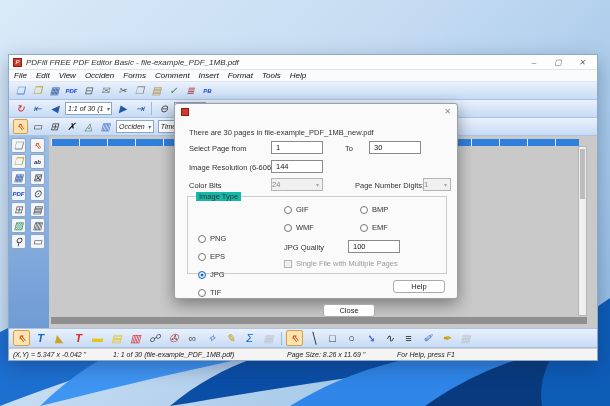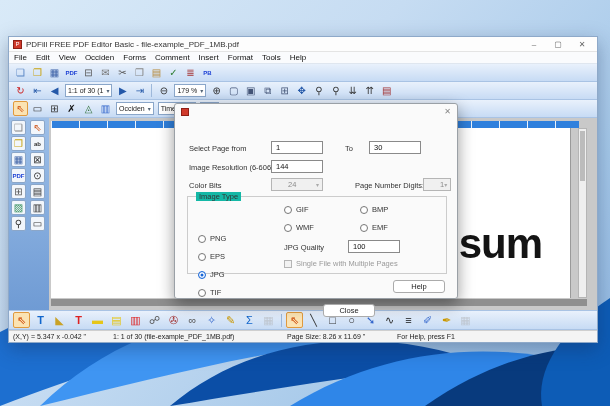--- a/index.html
+++ b/index.html
@@ -3,22 +3,22 @@
 <meta charset="utf-8">
 <style>
   * { margin:0; padding:0; box-sizing:border-box; }
   html,body { width:610px; height:406px; overflow:hidden; font-family:"Liberation Sans", sans-serif; }
 
   .desktop { position:relative; width:610px; height:406px;
     background:linear-gradient(135deg,#d9eaf8 0%,#c6dcf2 40%,#a5c8e9 75%,#8fb6e0 100%); }
   .bloom { position:absolute; left:0; bottom:0; width:610px; height:160px; }
 
   
-  .window { position:absolute; left:8px; top:36px; width:590px; height:307px;
-    background:#fff; border:1px solid #8ea9c9; box-shadow:0 6px 18px rgba(20,40,80,.35); }
+  .window { position:absolute; left:8px; top:54px; width:590px; height:307px;
+    background:#fff; border:1px solid #8ea9c9; box-shadow:0 6px 18px rgba(20,40,80,.35);font-style:italic; }
 
   .titlebar { position:absolute; left:0; top:0; width:100%; height:15px; background:#fdfdfd;
     display:flex; align-items:center; padding:0 4px; border-bottom:1px solid #e4e4e4; }
   .app-icon { width:9px; height:9px; background:#d03a2b; border:1px solid #8f1f15; margin-right:4px;
     display:inline-flex; align-items:center; justify-content:center; color:#fff; font-size:6px; }
   .title-text { font-size:8px; color:#333; white-space:nowrap; }
   .win-controls { margin-left:auto; display:flex; gap:14px; padding-right:6px; }
   .wbtn { font-size:8px; color:#666; width:10px; text-align:center; cursor:default; }
 
   .menubar { position:absolute; left:0; top:15px; width:100%; height:12px; background:#fafbfd;
@@ -74,21 +74,21 @@
     font-size:7.5px; color:#222; }
   .dtitle { position:absolute; left:0; top:0; width:100%; height:15px; display:flex; align-items:center;
     padding:0 6px; color:#555; }
   .dicon { width:8px; height:8px; background:#d03a2b; border:1px solid #8f1f15; margin-right:4px; }
   .dclose { margin-left:auto; color:#888; font-size:8px; }
   .dinfo { position:absolute; left:14px; top:24px; color:#333; }
   .dlabel { position:absolute; color:#333; }
   .dinput { position:absolute; height:13px; background:#fff; border:1px solid #8a8a8a; font-size:7.5px;
     color:#111; display:flex; align-items:center; padding-left:4px; }
   .dselect { position:absolute; height:13px; background:#f0f0f0; border:1px solid #b5b5b5; font-size:7.5px;
-    color:#8a8a8a; display:flex; align-items:center; padding-left:16px; }
+    color:#8a8a8a; display:flex; align-items:center; padding-left:0; }
   .dselect::after { content:"▾"; margin-left:auto; margin-right:3px; color:#aaa; font-size:6px; }
 
   .group { position:absolute; left:12px; top:92px; width:260px; height:78px; border:1px solid #cccccc; }
   .glegend { position:absolute; left:8px; top:-5px; background:#14b8a6; padding:0 3px; color:#333; }
   .radio { position:absolute; display:flex; align-items:center; gap:4px; color:#333; }
   .rdot { width:8px; height:8px; border-radius:50%; border:1px solid #777; background:#fff; flex:0 0 auto; }
   .radio.sel .rdot { border-color:#1565d8; box-shadow:inset 0 0 0 1.5px #fff, inset 0 0 0 5px #1565d8; }
   .r-c1 { left:10px;margin-top:29px; } .r-c2 { left:96px; } .r-c3 { left:172px; }
   .r-r1 { top:8px; } .r-r2 { top:26px; } .r-r3 { top:44px; } .r-r4 { top:62px; }
   .cbx { width:8px; height:8px; border:1px solid #b5b5b5; background:#f2f2f2; flex:0 0 auto; }
@@ -185,23 +185,20 @@
             <span class="ticon" style="color: rgb(51, 51, 51);">⊠</span>
             <span class="ticon" style="color: rgb(51, 51, 51);">⊙</span>
             <span class="ticon" style="color: rgb(51, 51, 51);">▤</span>
             <span class="ticon" style="color: rgb(51, 51, 51);">▥</span>
             <span class="ticon" style="color: rgb(51, 51, 51);">▭</span>
           </div>
         <div class="sscroll"></div>
       </div>
       <div class="docarea">
         <div class="ruler"></div>
-        <div class="page">
-          <div class="page-text">sum</div>
-        </div>
         <div class="vscroll">
           <div class="vthumb"></div>
         </div>
         <div class="hscroll"></div>
       </div>
     </div>
 
     <div class="tb tbbottom">
       <span style="display:contents"><span class="ticon active" style="color: rgb(204, 68, 0);">⇖</span><span class="ticon txt" style="color: rgb(17, 102, 204);">T</span><span class="ticon" style="color: rgb(201, 162, 39);">◣</span><span class="ticon txt" style="color: rgb(221, 34, 34);">T</span><span class="ticon" style="color: rgb(230, 198, 25);">▬</span><span class="ticon" style="color: rgb(230, 198, 25);">▤</span><span class="ticon" style="color: rgb(221, 34, 34);">▥</span><span class="ticon" style="color: rgb(85, 85, 85);">☍</span><span class="ticon" style="color: rgb(163, 51, 51);">✇</span><span class="ticon" style="color: rgb(85, 85, 85);">∞</span><span class="ticon" style="color: rgb(51, 102, 204);">✧</span><span class="ticon" style="color: rgb(204, 153, 0);">✎</span><span class="ticon" style="color: rgb(17, 102, 204);">Σ</span><span class="ticon disabled" style="color: rgb(170, 170, 170);">▦</span></span>
       <span class="sep"></span>
@@ -215,20 +212,21 @@
       <span class="st-help">For Help, press F1</span>
     </div>
   </div>
 
   <div class="dialog">
     <div class="dtitle">
       <span class="dicon"></span>
       <span class="dclose">✕</span>
     </div>
 
+    <div class="dinfo">There are 30 pages in file-example_PDF_1MB_new.pdf</div>
 
     <div class="dlabel" style="left:14px; top:40px;">Select Page from</div>
     <div class="dinput" style="left:96px; top:37px; width:52px;">1</div>
     <div class="dlabel" style="left:170px; top:40px;">To</div>
     <div class="dinput" style="left:194px; top:37px; width:52px;">30</div>
 
     <div class="dlabel" style="left:14px; top:59px;">Image Resolution (6-606 dpi):</div>
     <div class="dinput" style="left:96px; top:56px; width:52px;">144</div>
 
     <div class="dlabel" style="left:14px; top:77px;">Color Bits</div>

